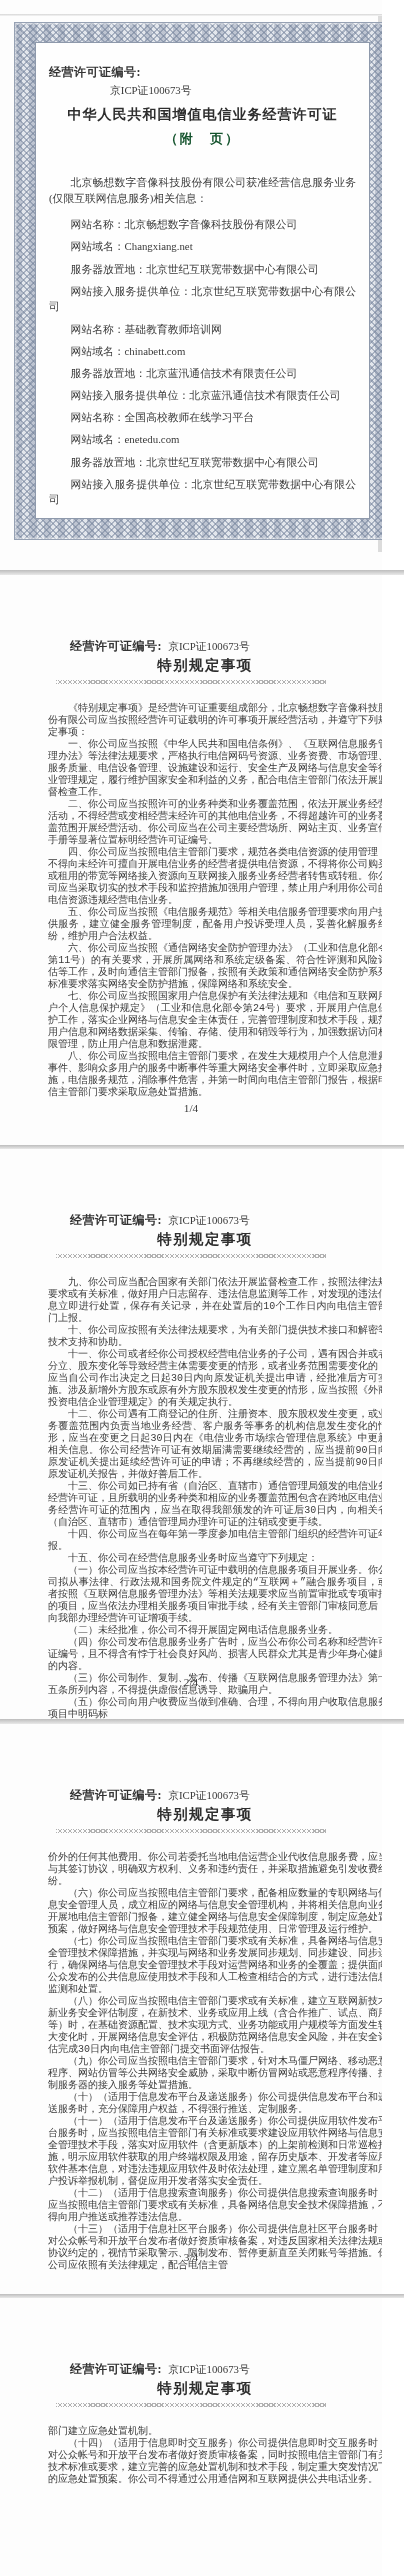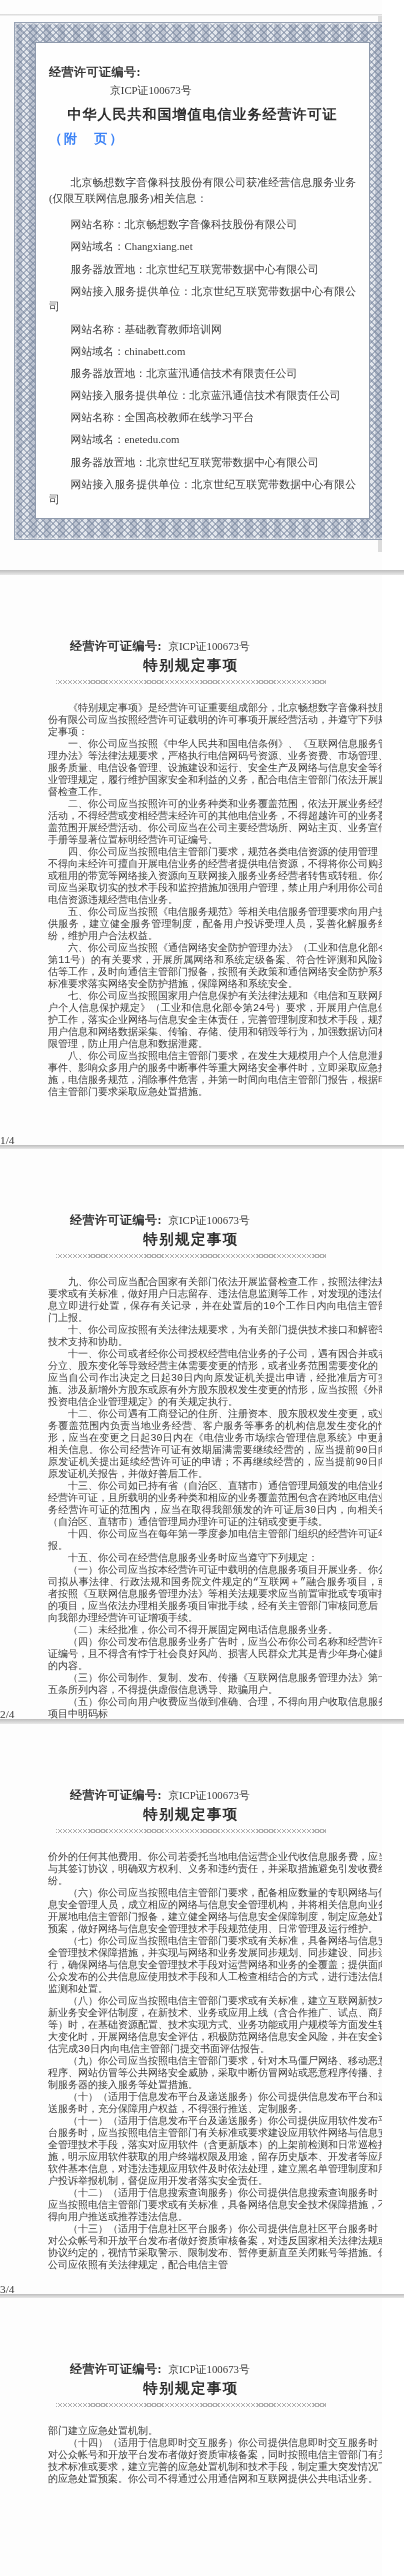--- a/index.html
+++ b/index.html
@@ -17,40 +17,40 @@
               background-image:
                 repeating-linear-gradient(45deg, rgba(112,127,152,.50) 0 1.5px, rgba(255,255,255,0) 1.5px 4.6px),
                 repeating-linear-gradient(-45deg, rgba(112,127,152,.50) 0 1.5px, rgba(255,255,255,0) 1.5px 4.6px),
                 repeating-linear-gradient(90deg, rgba(150,160,182,.35) 0 7.2px, rgba(235,238,243,.65) 7.2px 14.4px);
               border:0.5px solid #96a1b3;box-shadow:inset 0 0 0 1.5px rgba(255,255,255,.45);}
   .cert-inner{position:relative;width:100%;height:100%;box-sizing:border-box;background:#fefefe;
               border:0.5px solid #8e99ab;padding:20.6px 13.4px 0 13.4px;}
   .cert-license-label{font-size:12px;font-weight:700;color:#353535;letter-spacing:0.5px;}
   .cert-license-num{margin:3.1px 0 0 61px;font-size:10.8px;color:#3a3a3a;}
   .cert-title{margin:8.2px 0 0 0;text-align:center;font-size:14px;font-weight:700;color:#2e2e2e;letter-spacing:1px;}
-  .cert-subtitle{margin:6.2px 0 0 0;font-size:13px;font-weight:700;color:#3b82f6;letter-spacing:2.1px;}
+  .cert-subtitle{margin:6.2px 0 0 0;text-align:center;font-size:13px;font-weight:700;color:#14532d;letter-spacing:2.1px;}
   .cert-intro{margin:27px 0 0 0;font-size:10.8px;line-height:15.5px;text-indent:2em;text-align:justify;color:#3a3a3a;}
   .cert-entries{margin-top:11px;}
   .cert-entries p{margin:0 0 6.7px 0;font-size:10.8px;line-height:15.5px;text-indent:2em;text-align:justify;color:#3a3a3a;}
 
   
   .t-license{position:absolute;left:58px;top:63px;white-space:nowrap;padding-left:12px;}
   .t-lab{font-size:12px;font-weight:700;color:#333;letter-spacing:0.5px;}
   .t-num{font-size:10.8px;color:#3a3a3a;margin-left:4.1px;}
   .t-heading{position:absolute;top:81px;left:0;width:100%;margin:0;text-align:center;
-             font-size:14.4px;font-weight:700;color:#2e2e2e;letter-spacing:1.5px;}
+             font-size:14.4px;font-weight:700;color:#2e2e2e;letter-spacing:1.5px;padding-left:14px;}
   .zigzag{position:absolute;top:105px;left:50%;width:270px;height:4.1px;margin-left:-135px;opacity:.75;
           background:
             repeating-linear-gradient(135deg,#9a9a9a 0 1px,rgba(0,0,0,0) 1px 3.6px),
             repeating-linear-gradient(45deg,#9a9a9a 0 1px,rgba(0,0,0,0) 1px 3.6px);}
   .t-body{position:absolute;top:128px;left:48px;width:340px;font-size:10px;line-height:12px;
           text-align:justify;color:#3a3a3a;font-family:Liberation Mono, monospace;}
   .t-body p{margin:0;text-indent:2em;}
   .t-body p.cont{text-indent:0;}
-  .t-pagenum{position:absolute;top:559px;left:0;width:100%;font-size:11.3px;color:#3a3a3a;}
+  .t-pagenum{position:absolute;top:527px;left:0;width:100%;text-align:center;font-size:11.3px;color:#3a3a3a;}
 </style>
 </head>
 <body>
 
 <div class="viewport">
 
   <section class="page">
     <div class="scan-top"></div>
     <div class="scan-right"></div>
     <div class="cert-frame">

